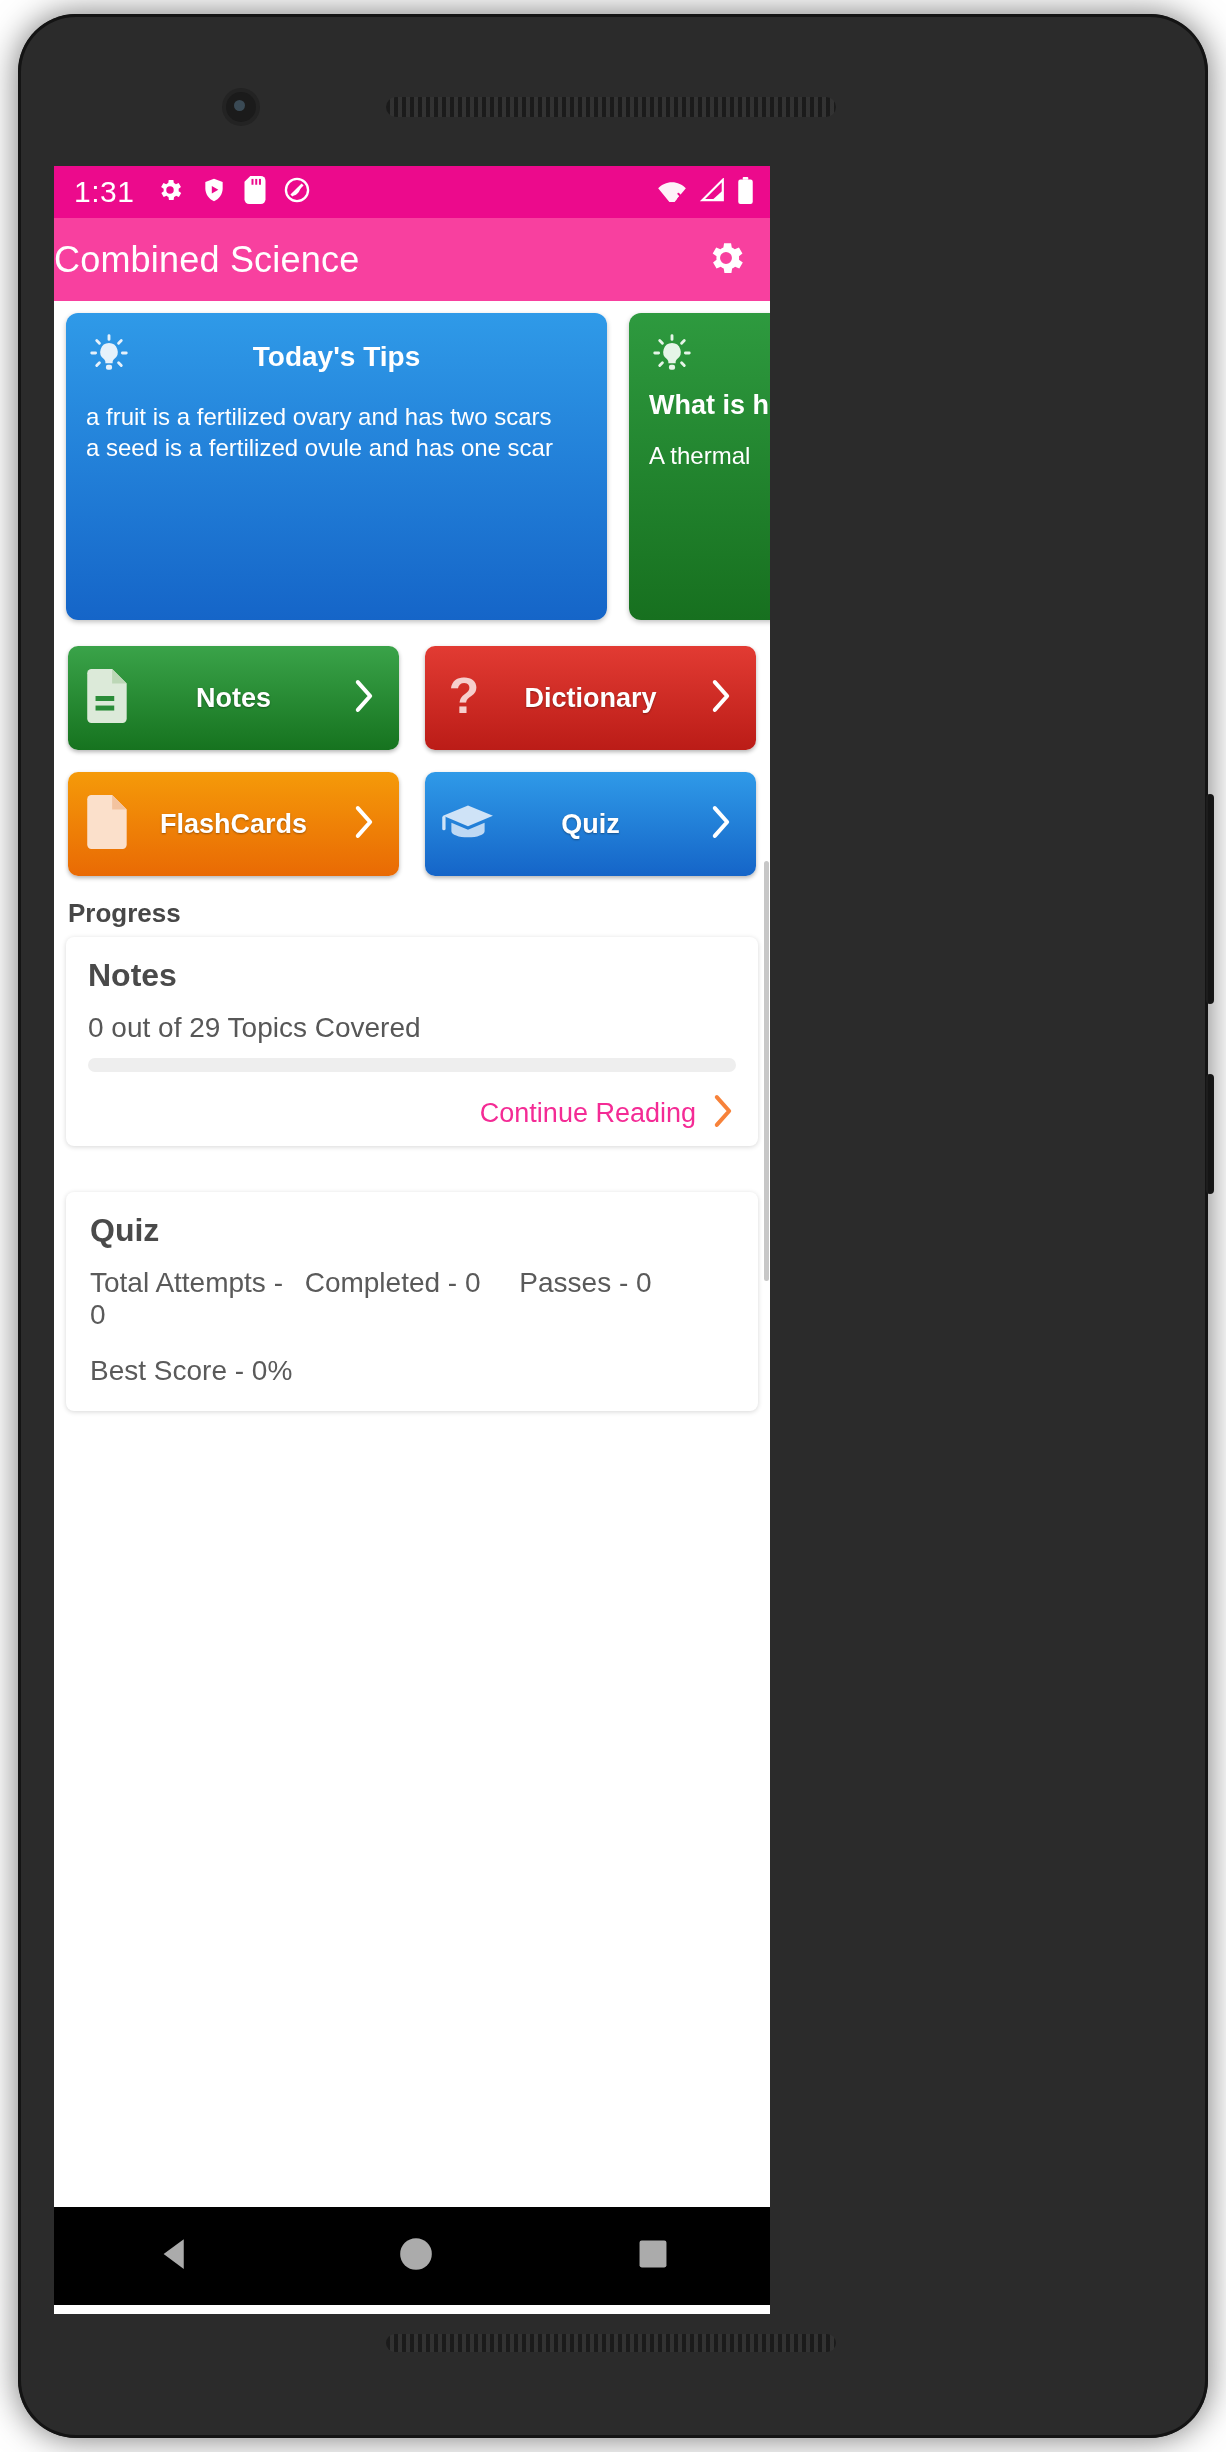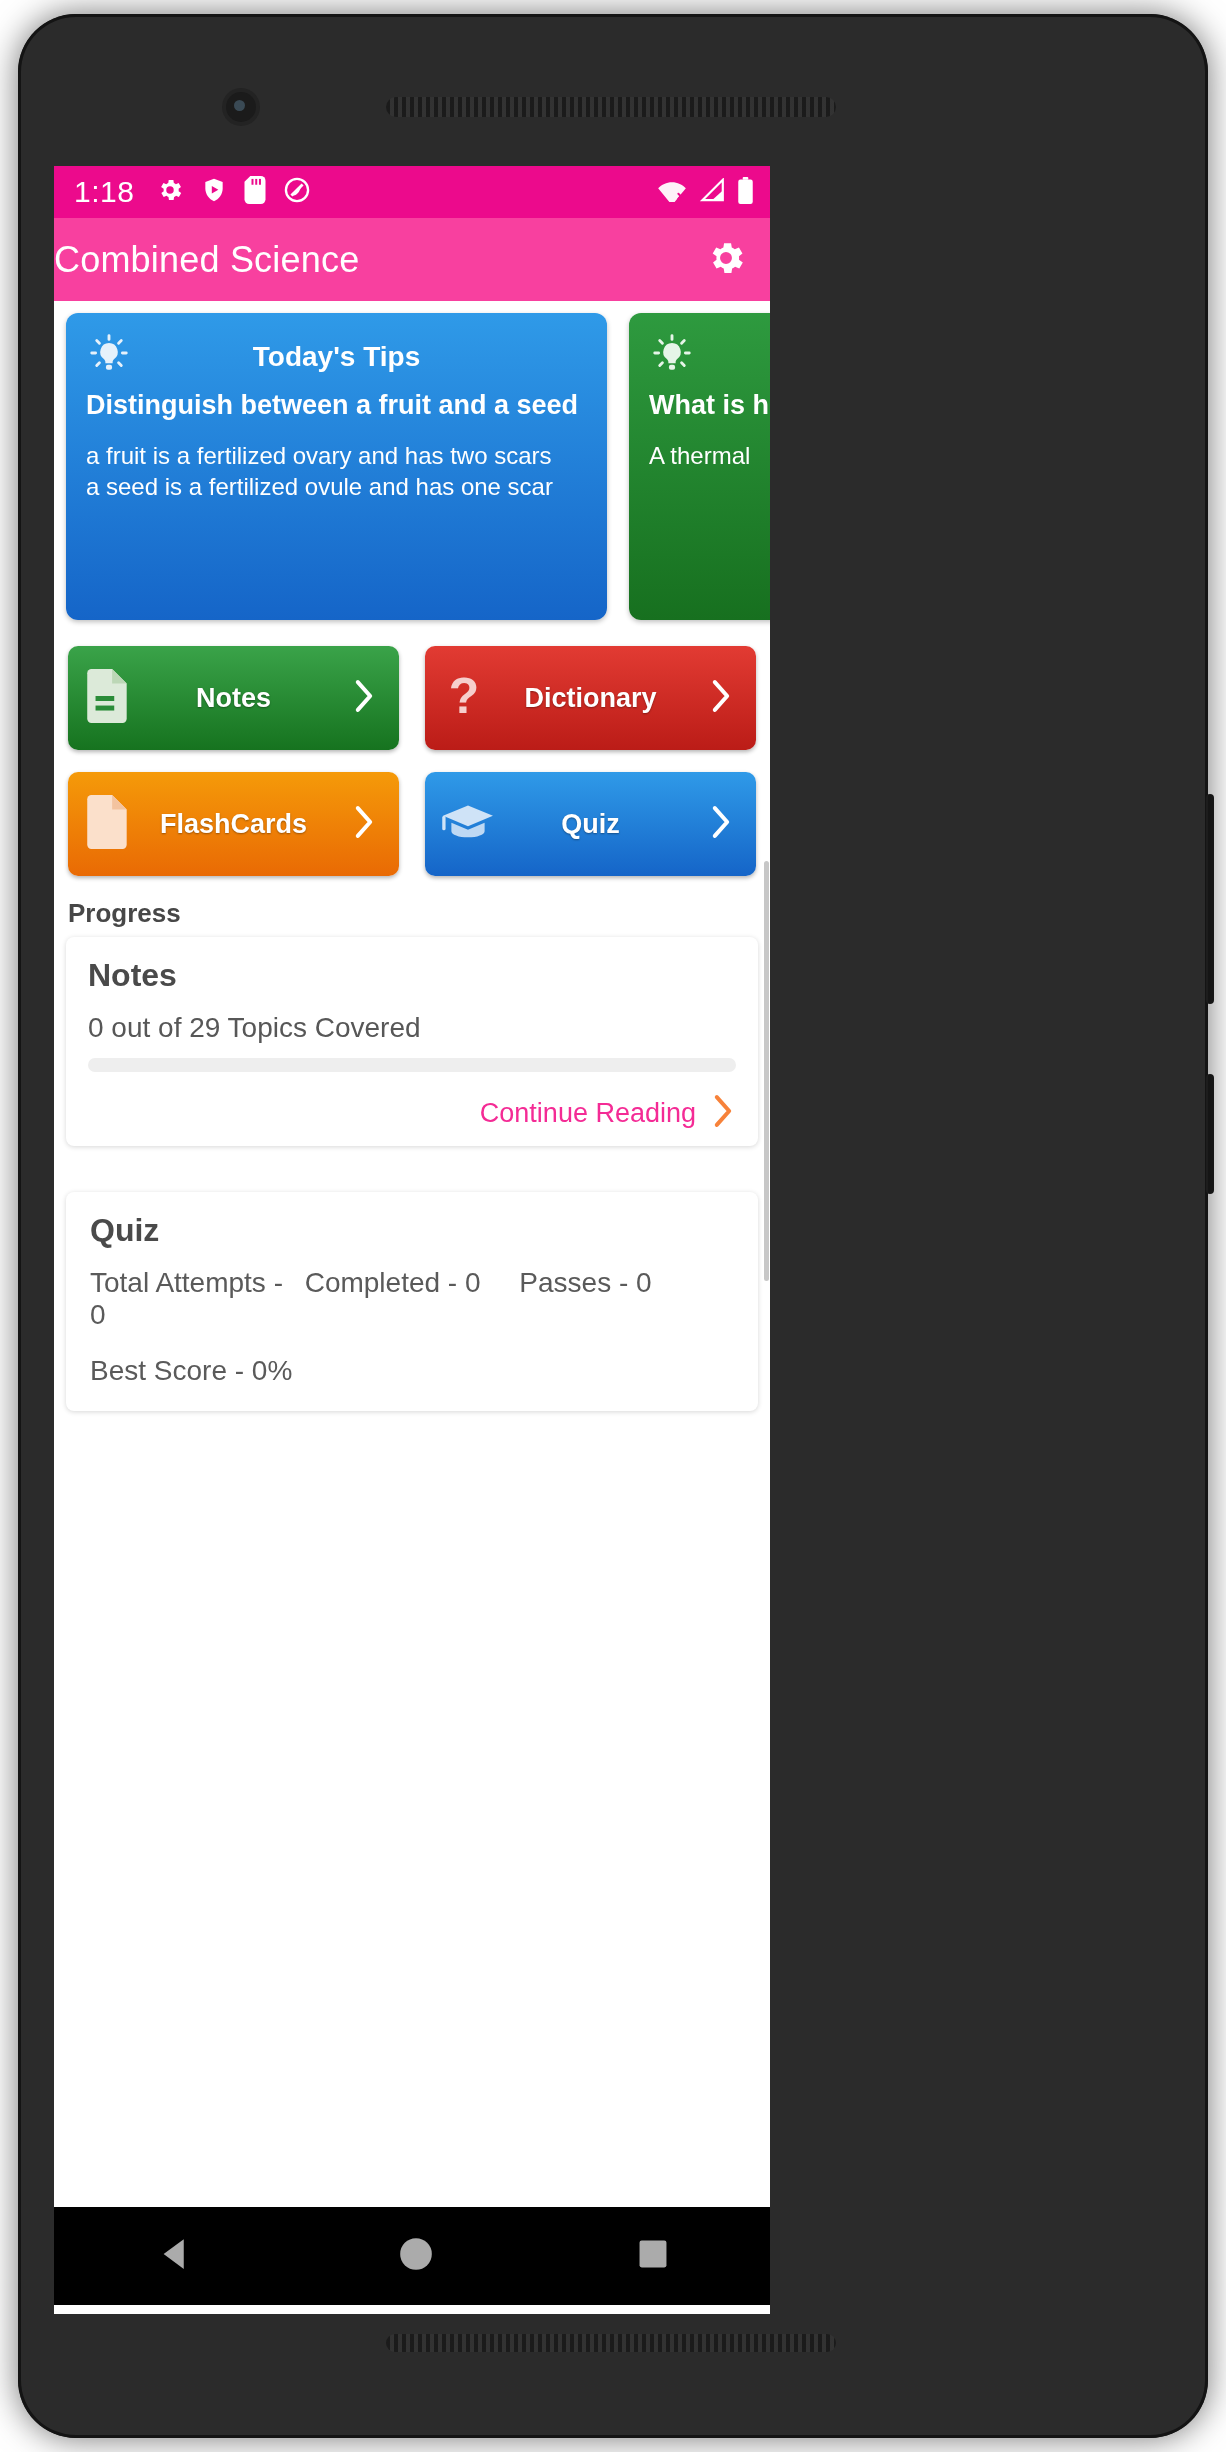--- a/index.html
+++ b/index.html
@@ -340,21 +340,21 @@
 <div class="device-frame">
   <div class="cam"></div>
   <div class="speaker"></div>
   <div class="speaker-bottom"></div>
   <div class="side-btn volume"></div>
   <div class="side-btn power"></div>
 
   <div class="screen">
 
     <div class="statusbar">
-      <span class="status-time">1:18</span>
+      <span class="status-time">1:31</span>
       <span class="status-left-icons">
         <span class="sb-ic">
           <svg width="28" height="28" viewBox="0 0 24 24" fill="#ffffff">
               <path d="M19.4 13a7.5 7.5 0 0 0 0-2l2-1.6-2-3.4-2.4 1a7.6 7.6 0 0 0-1.7-1l-.4-2.5h-4l-.4 2.5c-.6.2-1.2.6-1.7 1l-2.4-1-2 3.4L6.6 11a7.5 7.5 0 0 0 0 2l-2 1.6 2 3.4 2.4-1c.5.4 1.1.8 1.7 1l.4 2.5h4l.4-2.5c.6-.2 1.2-.6 1.7-1l2.4 1 2-3.4-2.2-1.6zM12 15.2A3.2 3.2 0 1 1 12 8.8a3.2 3.2 0 0 1 0 6.4z"></path>
             </svg>
         </span>
         <span class="sb-ic">
           <svg width="26" height="28" viewBox="0 0 24 24" fill="#ffffff">
               <path d="M12 1.5 4 4.6v6.1c0 5.2 3.4 10 8 11.7 4.6-1.7 8-6.5 8-11.7V4.6l-8-3.1z"></path>
               <path d="M10 8.2v7l6-3.5-6-3.5z" fill="#ec0a8c"></path>
@@ -423,21 +423,20 @@
           <div class="tip-head">
             <span class="bulb">
               <svg width="46" height="46" viewBox="0 0 24 24" fill="none" stroke="#e6f1fb" stroke-width="1.5" stroke-linecap="round">
                 <path d="M12 2.4v2M5.6 5l1.4 1.4M18.4 5 17 6.4M3 11.5h2M19 11.5h2M5.6 18l1.4-1.4M18.4 18 17 16.6"></path>
                 <path d="M12 6.3a4.6 4.6 0 0 0-2.7 8.3c.5.4.8 1 .8 1.6v.6h3.8v-.6c0-.6.3-1.2.8-1.6A4.6 4.6 0 0 0 12 6.3z" fill="#e6f1fb" stroke="none"></path>
                 <rect x="10.4" y="17.6" width="3.2" height="2.6" rx="1" fill="#e6f1fb" stroke="none"></rect>
               </svg>
             </span>
             <div class="tip-title">Today's Tips</div>
           </div>
-          <div class="tip-q">Distinguish between a fruit and a seed</div>
           <div class="tip-a" style="white-space:pre-line">a fruit is a fertilized ovary and has two scars
 a seed is a fertilized ovule and has one scar</div>
         </div>
 
         <div class="tip-card green">
           <div class="tip-head">
             <span class="bulb">
               <svg width="46" height="46" viewBox="0 0 24 24" fill="none" stroke="#e6f5e8" stroke-width="1.5" stroke-linecap="round">
                 <path d="M12 2.4v2M5.6 5l1.4 1.4M18.4 5 17 6.4M3 11.5h2M19 11.5h2M5.6 18l1.4-1.4M18.4 18 17 16.6"></path>
                 <path d="M12 6.3a4.6 4.6 0 0 0-2.7 8.3c.5.4.8 1 .8 1.6v.6h3.8v-.6c0-.6.3-1.2.8-1.6A4.6 4.6 0 0 0 12 6.3z" fill="#e6f5e8" stroke="none"></path>

